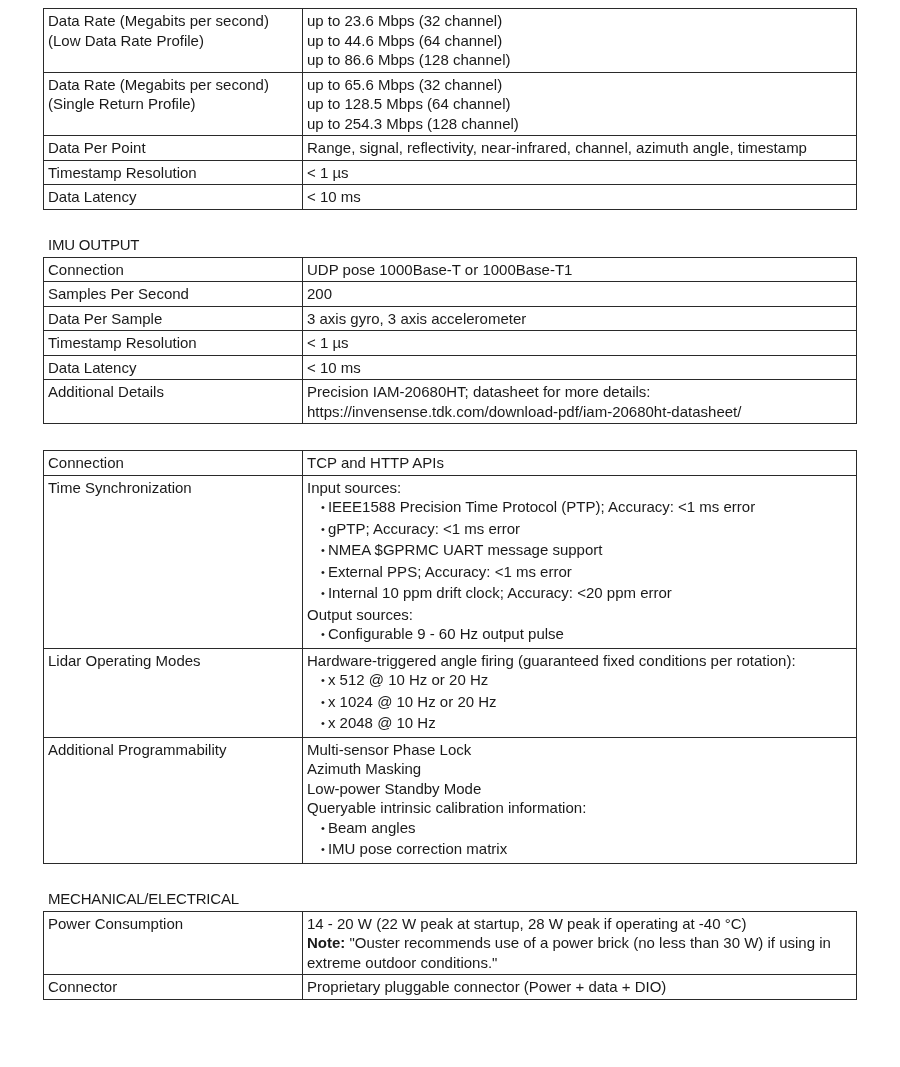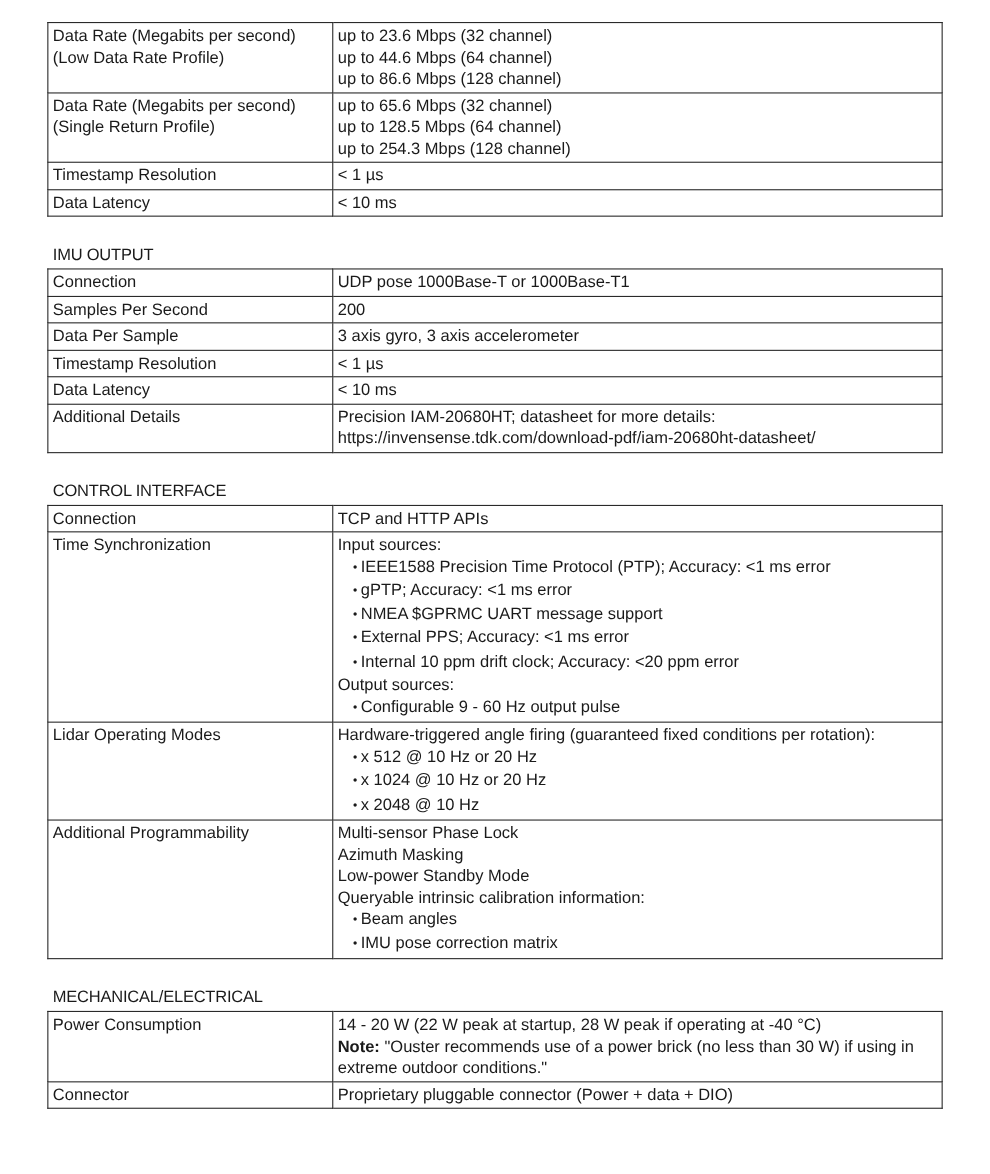--- a/index.html
+++ b/index.html
@@ -1,21 +1,21 @@
 <!DOCTYPE html>
 <html><head>
 <meta charset="utf-8">
 <style>
   html, body { margin: 0; padding: 0; background: #ffffff; }
   body {
     width: 900px; height: 1067px; position: relative; overflow: hidden;
     font-family: "Liberation Sans", "DejaVu Sans", sans-serif;
     color: #1a1a1a; font-size: 15px;
   }
-  .page { position: absolute; left: 43px; top: 20px; width: 814px; }
+  .page { position: absolute; left: 43px; top: 8px; width: 814px; }
   .section { margin-bottom: 26px; }
   .section-title {
     font-weight: normal; font-size: 15px; margin: 0 0 3px 5px; letter-spacing: -0.2px;
     height: 18px; line-height: 18px;
   }
   table.spec {
     width: 814px; border-collapse: collapse; table-layout: fixed;
     border: 1.5px solid #2a2a2a;
   }
   table.spec td {
@@ -53,20 +53,28 @@
               <span class="line">(Single Return Profile)</span>
             </td>
             <td>
               <span class="line">up to 65.6 Mbps (32 channel)</span>
               <span class="line">up to 128.5 Mbps (64 channel)</span>
               <span class="line">up to 254.3 Mbps (128 channel)</span>
             </td>
           </tr>
           <tr>
             <td class="label">
+              <span class="line">Data Per Point</span>
+            </td>
+            <td>
+              <span class="line">Range, signal, reflectivity, near-infrared, channel, azimuth angle, timestamp</span>
+            </td>
+          </tr>
+          <tr>
+            <td class="label">
               <span class="line">Timestamp Resolution</span>
             </td>
             <td>
               <span class="line">&lt; 1 µs</span>
             </td>
           </tr>
           <tr>
             <td class="label">
               <span class="line">Data Latency</span>
             </td>
@@ -127,21 +135,20 @@
             </td>
             <td>
               <span class="line">Precision IAM-20680HT; datasheet for more details:</span>
               <span class="line">https://invensense.tdk.com/download-pdf/iam-20680ht-datasheet/</span>
             </td>
           </tr>
         </tbody>
       </table>
     </div>
     <div class="section">
-      <div class="section-title">CONTROL INTERFACE</div>
       <table class="spec">
         <tbody>
           <tr>
             <td class="label">
               <span class="line">Connection</span>
             </td>
             <td>
               <span class="line">TCP and HTTP APIs</span>
             </td>
           </tr>

